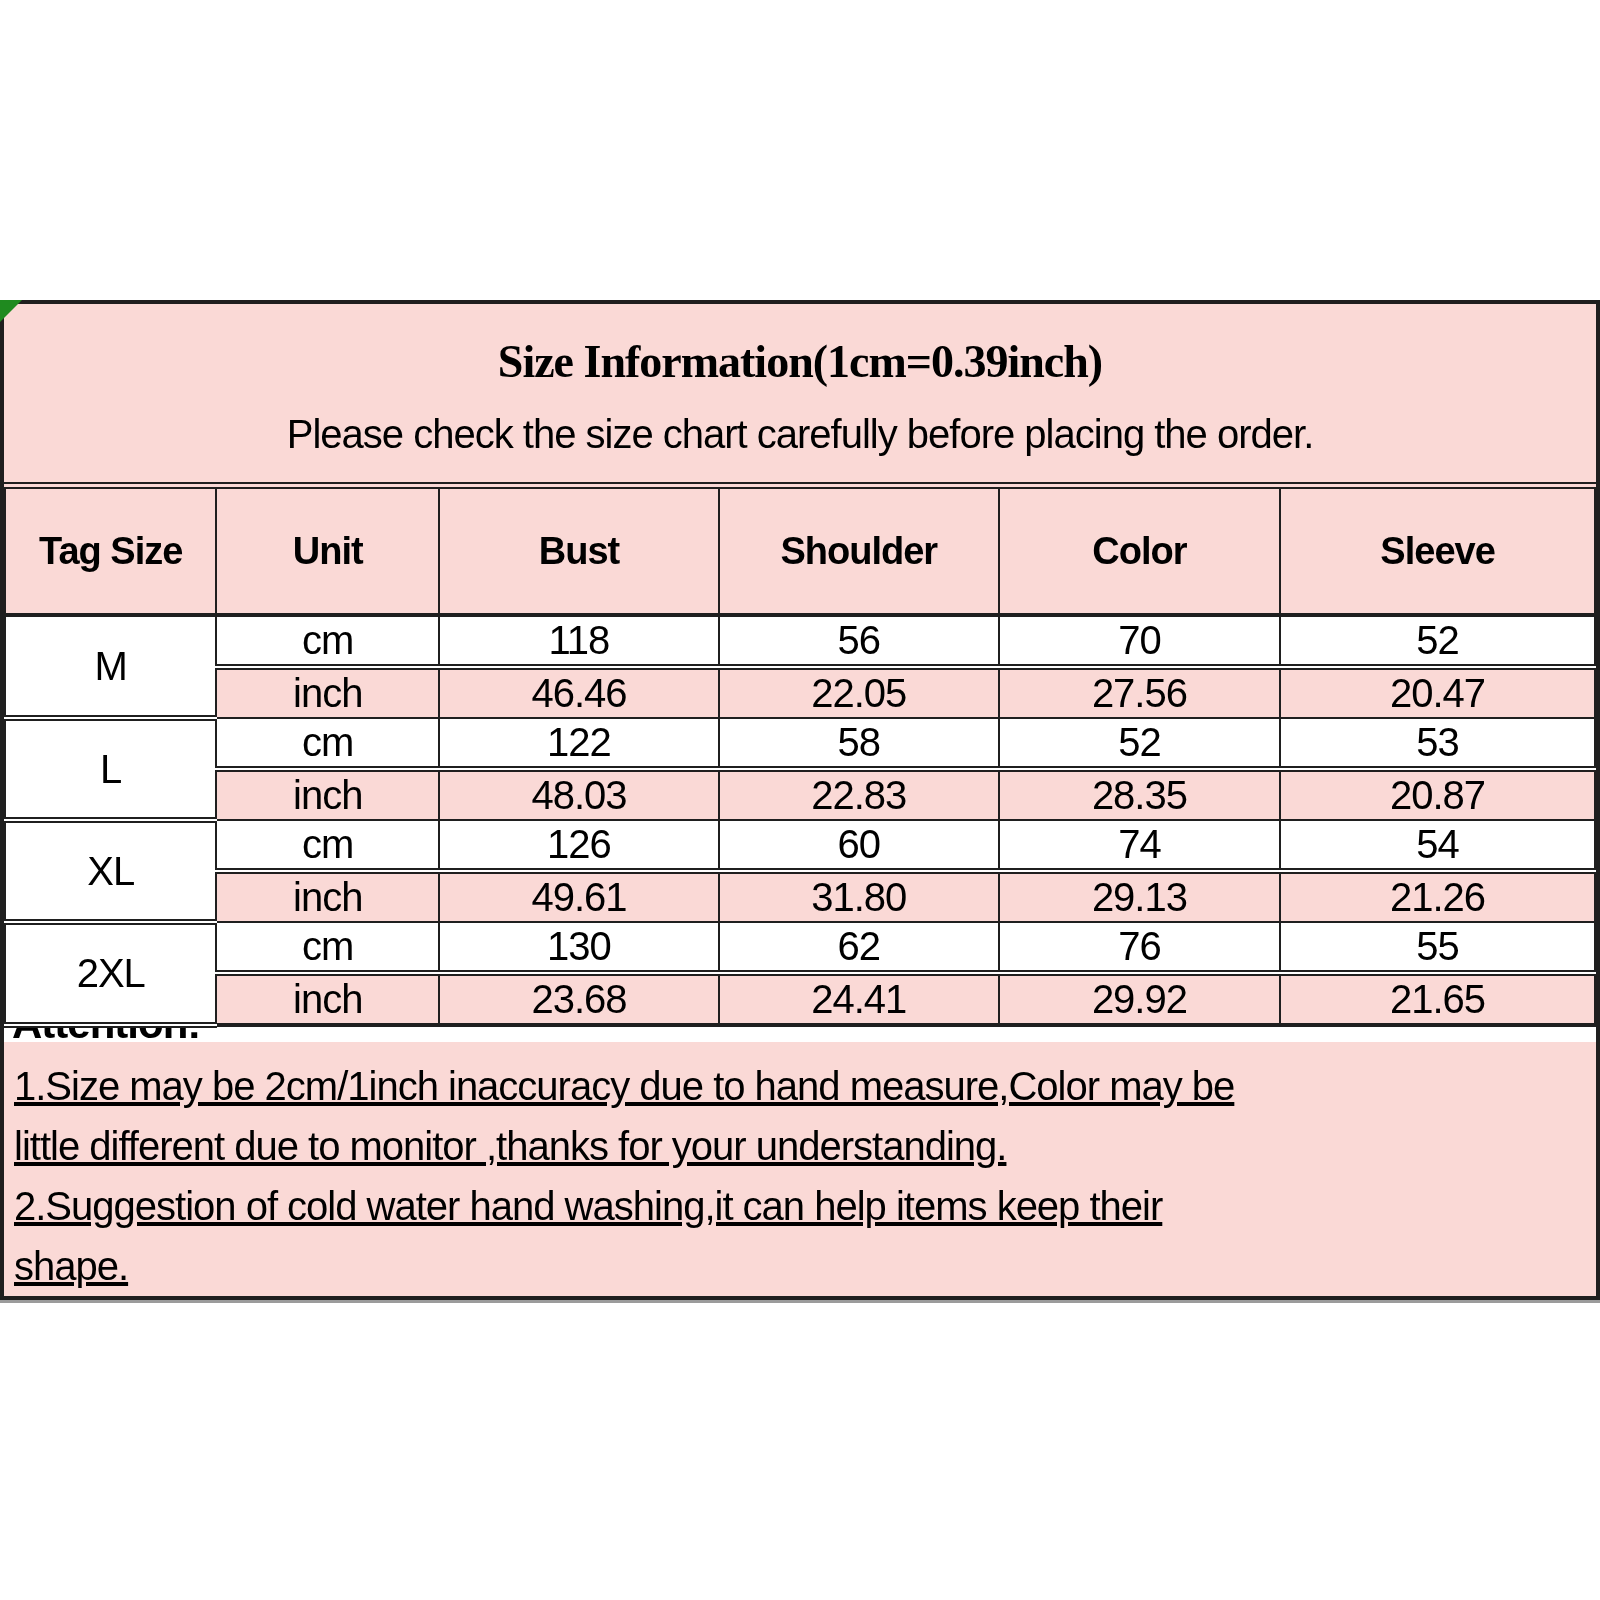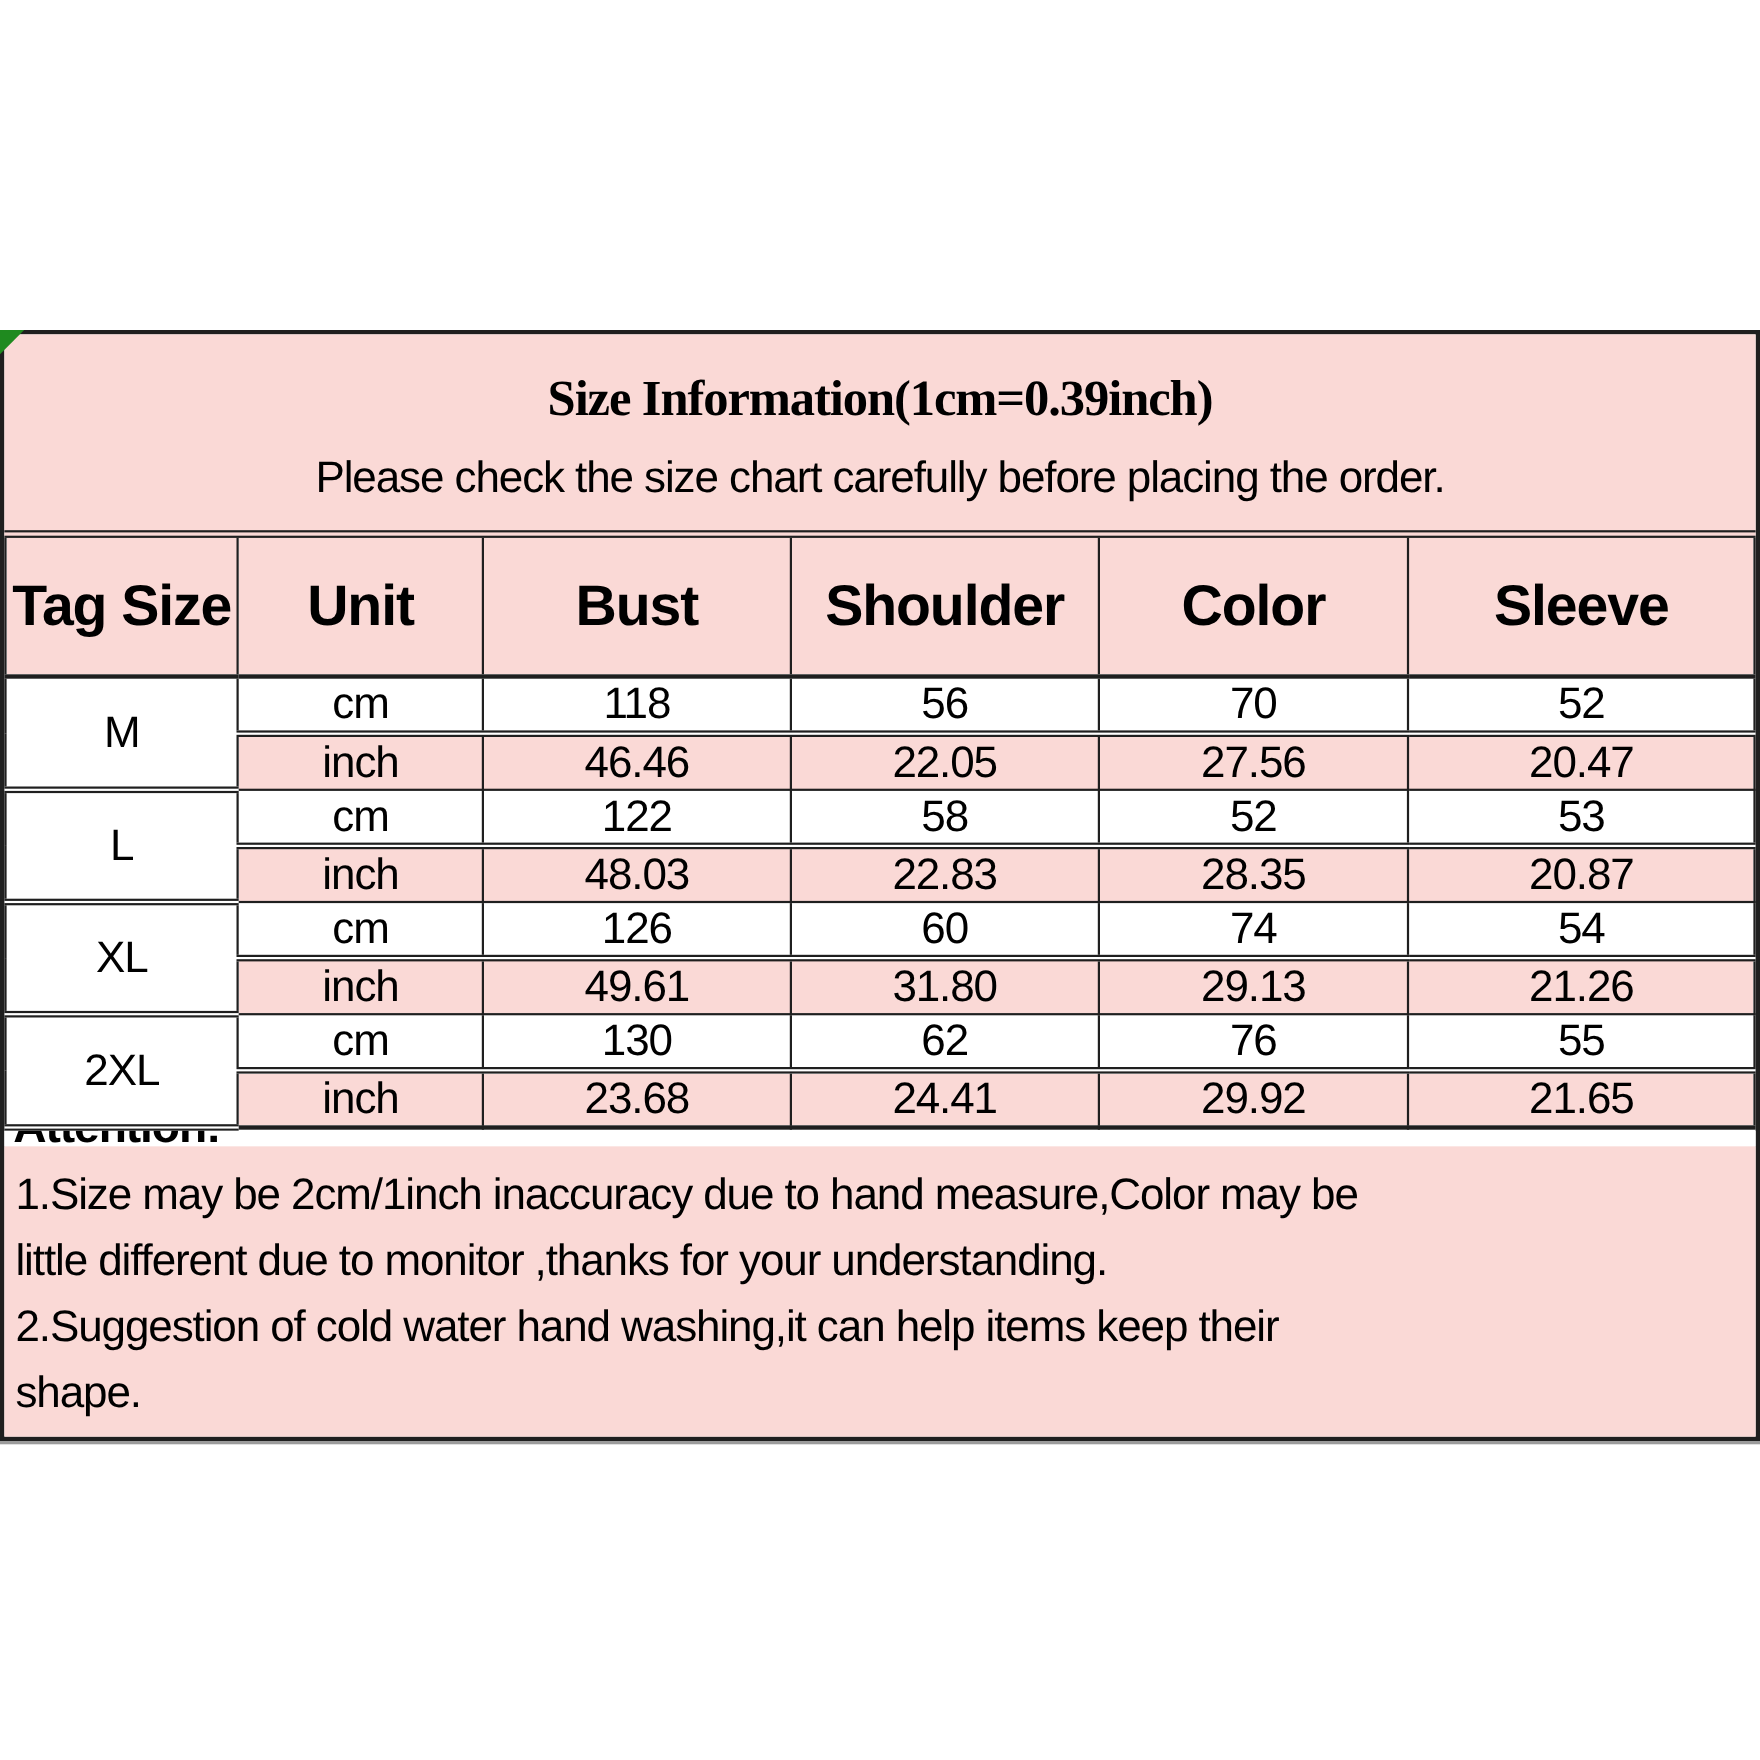--- a/index.html
+++ b/index.html
@@ -67,21 +67,21 @@
   table.size-table td {
     border: 2px solid #1f1f1f;
     text-align: center;
     vertical-align: middle;
     padding: 0;
     overflow: hidden;
   }
   table.size-table th {
     height: 124px;
     background: #fad9d6;
-    font-size: 52px;
+    font-size: 38px;
     font-weight: bold;
     border-top: 0;
     border-bottom: 4px solid #1f1f1f;
   }
   table.size-table td { height: 47px; font-size: 40px; font-weight: normal; }
   tr.row-cm  td { background: #ffffff; border-bottom: 6px double #1f1f1f; }
   tr.row-inch td { background: #fad9d6; }
   td.tag-cell {
     background: #ffffff;
     font-size: 52px;
@@ -102,21 +102,22 @@
     font-size: 42px;
     font-weight: bold;
     line-height: 42px;
     margin-top: -25px;
     padding-left: 8px;
     white-space: nowrap;
   }
   
   .attention-block {
     background: #fad9d6;
-    padding: 14px 12px 10px 10px;
+    padding: 14px 12px 0 10px;
+    text-decoration: underline;
   }
   .attention-note {
     font-size: 40px;
     line-height: 60px;
     white-space: pre-line;
   }
 </style>
 </head>
 <body>
 

